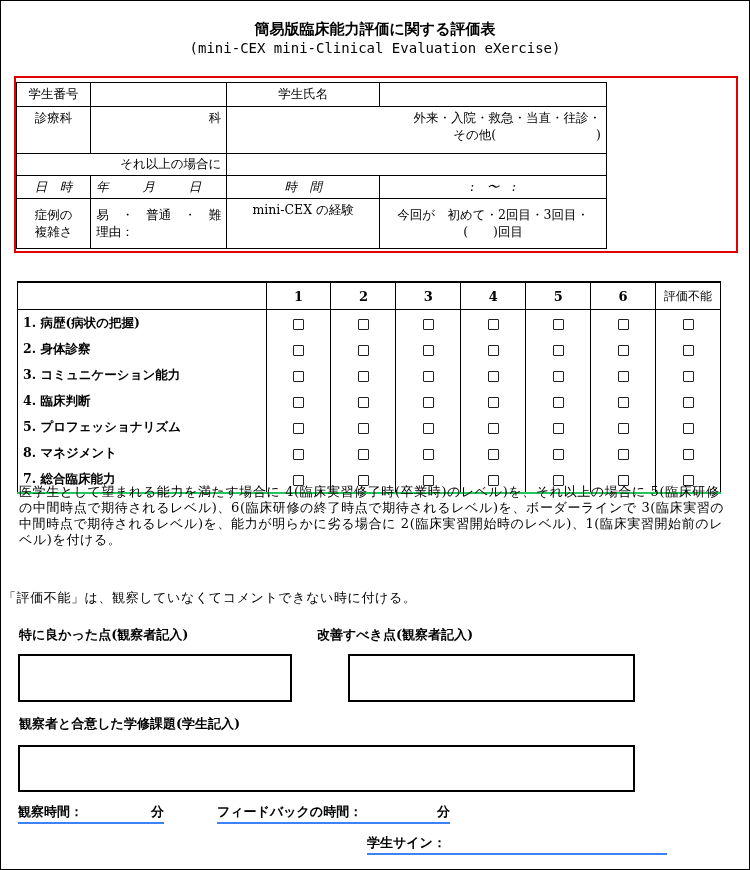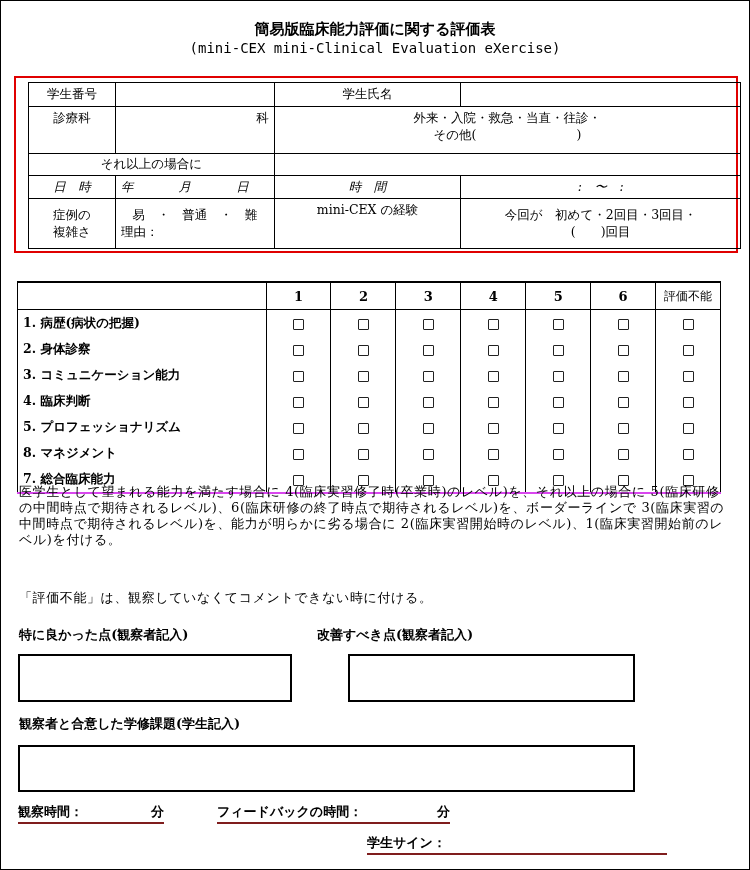--- a/index.html
+++ b/index.html
@@ -5,51 +5,51 @@
   html, body { margin: 0; padding: 0; background: #ffffff; }
   body { width: 750px; height: 870px; position: relative; overflow: hidden;
          font-family: "DejaVu Serif", "Liberation Serif", serif; color: #000; }
   .page { position: absolute; left: 0; top: 0; width: 748px; height: 868px; border: 1px solid #000; }
   .title { position: absolute; left: 0; width: 750px; text-align: center; font-family: "DejaVu Sans", sans-serif; font-weight: bold; }
   .title1 { top: 20px; font-size: 15px; }
   .title2 { top: 40px; font-size: 14px; font-family: "DejaVu Sans Mono", "Liberation Mono", monospace; font-weight: normal; letter-spacing: 0px; }
 
   .redbox { position: absolute; left: 14px; top: 76px; width: 720px; height: 173px; border: 2px solid #e00000; }
   table { border-collapse: collapse; }
-  .info { position: absolute; left: 28px; top: 82px; width: 713px; font-size: 12.5px; }
+  .info { position: absolute; left: 16px; top: 82px; width: 591px; font-size: 12.5px; }
   .info td { border: 1.5px solid #000; padding: 0 5px; vertical-align: middle; }
   .info .c1 { width: 76px; text-align: center; }
   .info .c2 { width: 148px; }
   .info .c3 { width: 176px; text-align: center; }
   .info .c4 { width: 269px; }
   .r1 td { height: 23px; }
   .r2 td { height: 43px; }
   .r3 td { height: 21px; }
   .r4 td { height: 22px; font-style: italic; }
   .r5 td { height: 46px; }
-  .tl { text-align: center; }
+  .tl { text-align: right; }
   .tr { text-align: right; }
   .tc { text-align: center; }
   .vtop { vertical-align: top !important; padding-top: 3px !important; }
   .ymd { display: flex; justify-content: space-between; padding-right: 20px; }
 
   .rating { position: absolute; left: 17px; top: 281px; width: 704px; font-size: 12.5px; }
   .rating th, .rating td { border-left: 1.5px solid #000; border-right: 1.5px solid #000; }
   .rating thead th { border-top: 2px solid #000; border-bottom: 1.5px solid #000; height: 24px; font-weight: bold; font-size: 13px; }
-  .rating tbody tr:last-child td { border-bottom: 2px solid #d946ef; margin-left: 13px; }
+  .rating tbody tr:last-child td { border-bottom: 2px solid #22c55e; margin-left: 13px; }
   .rating .lbl { width: 238px; text-align: left; padding-left: 5px; font-weight: bold; height: 24px; }
   .rating .num { width: 61px; text-align: center; }
   .rating .nf { width: 61px; text-align: center; font-weight: normal !important; font-family: "DejaVu Sans", sans-serif; font-size: 12px; }
   .cb { display: inline-block; width: 9px; height: 9px; border: 1.5px solid #222; border-radius: 1px; vertical-align: middle; cursor: pointer; }
 
   .para { position: absolute; left: 19px; top: 484px; width: 714px; font-size: 13px; line-height: 16px; letter-spacing: 0.6px; }
-  .note { position: absolute; left: 19px; top: 589px; font-size: 13px; letter-spacing: 0.6px; }
+  .note { position: absolute; left: 3px; top: 589px; font-size: 13px; letter-spacing: 0.6px; }
   .lab { position: absolute; font-size: 13px; font-weight: bold; }
   .box { position: absolute; border: 2px solid #000; background: #fff; }
-  .uline { position: absolute; font-size: 13px; font-weight: bold; border-bottom: 2px solid #7f1d1d; height: 19px; }
+  .uline { position: absolute; font-size: 13px; font-weight: bold; border-bottom: 2px solid #3b82f6; height: 19px; }
   .uline .unit { position: absolute; right: 0; top: 0; }
 </style>
 </head>
 <body>
 
 <div class="page"></div>
 
 <div class="title title1">簡易版臨床能力評価に関する評価表</div>
 <div class="title title2">(mini-CEX  mini-Clinical Evaluation eXercise)</div>
 

